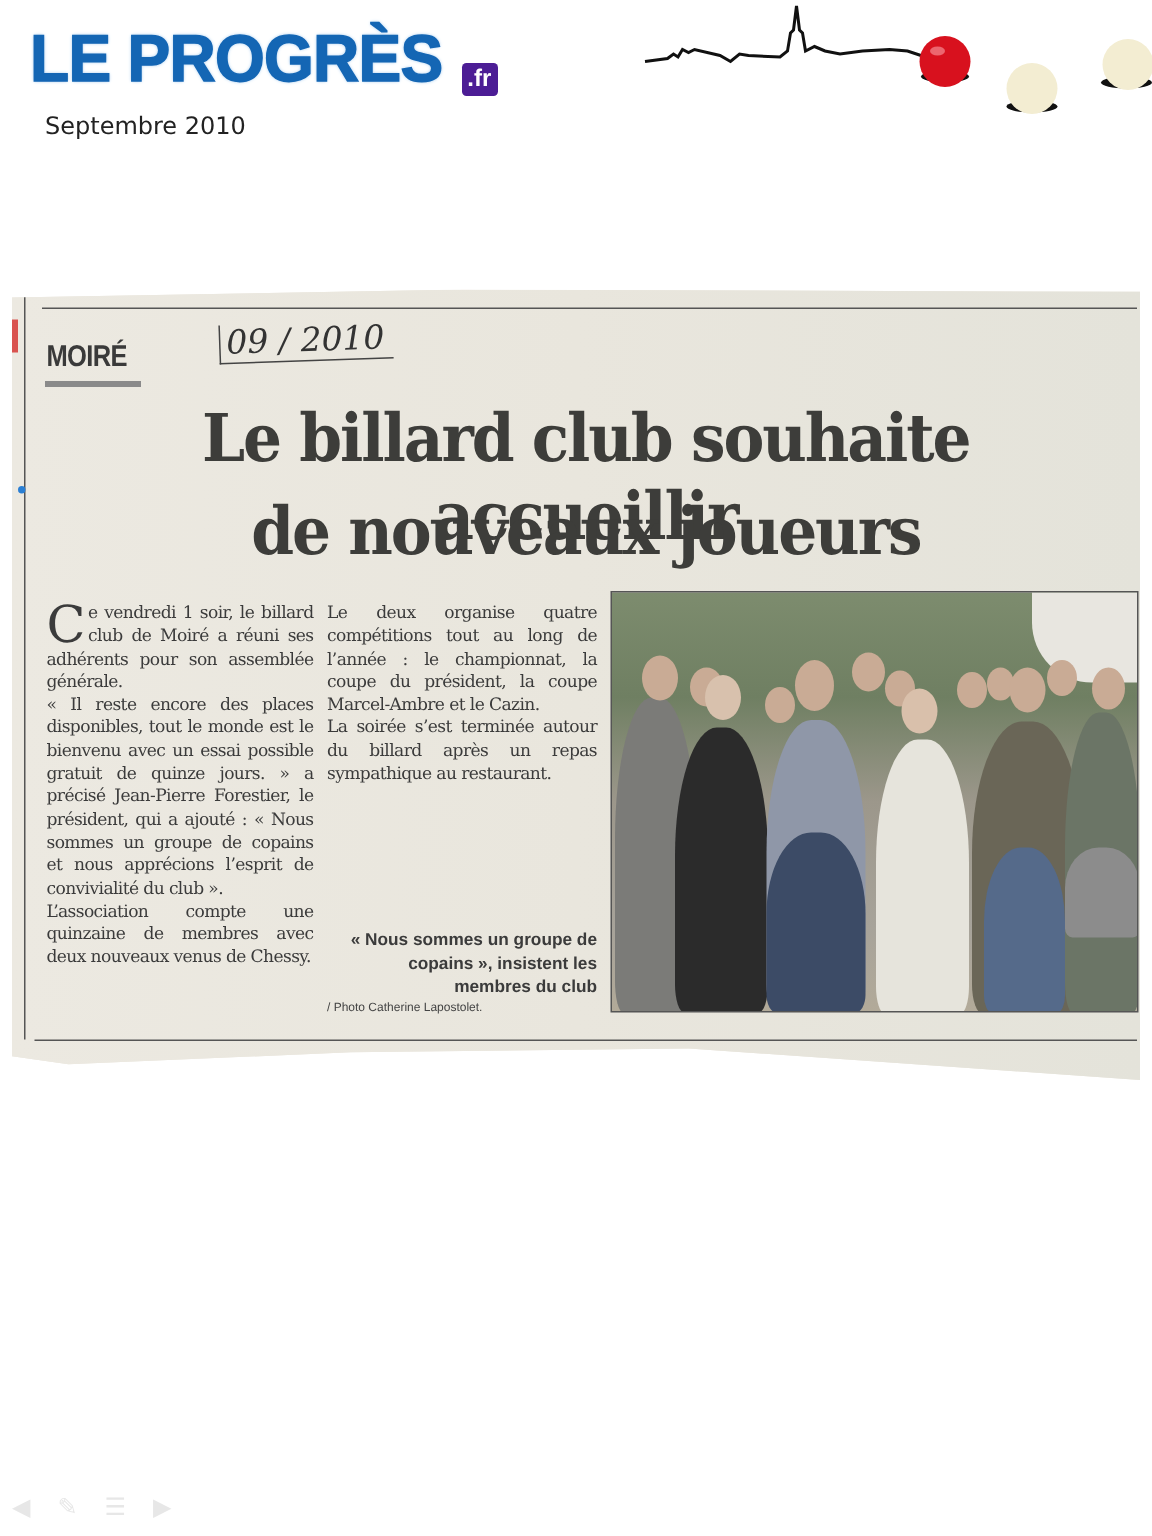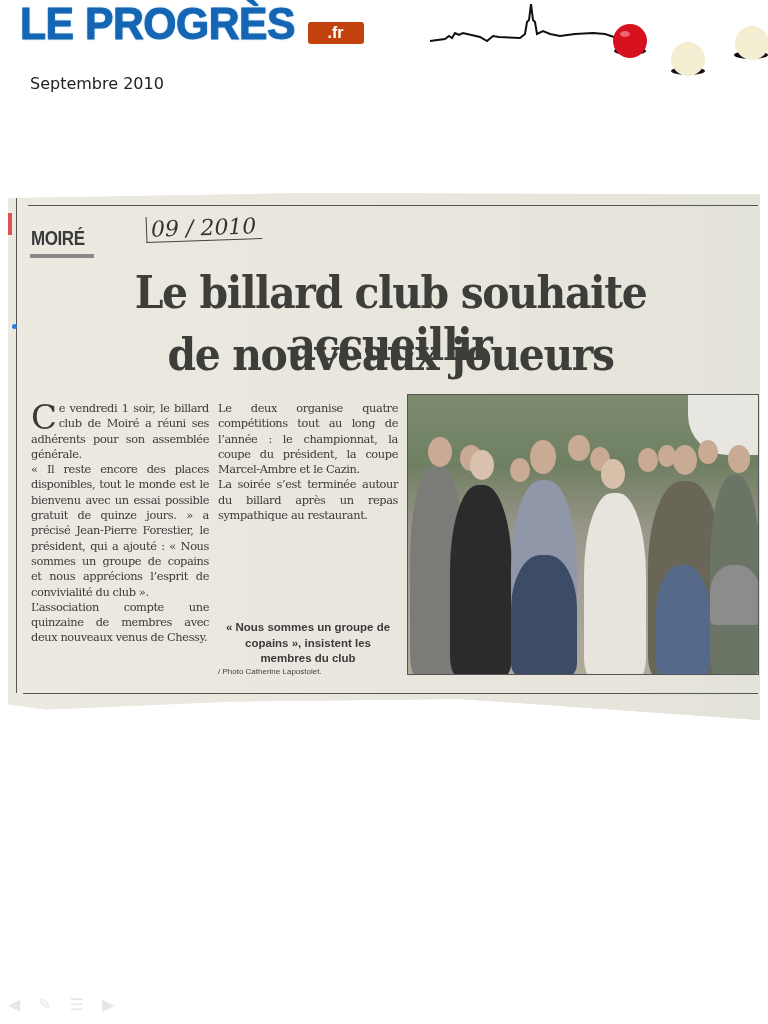--- a/index.html
+++ b/index.html
@@ -1,30 +1,30 @@
 <!DOCTYPE html>
 <html><head>
 <meta charset="utf-8">
 <style>
   * { box-sizing: border-box; margin: 0; padding: 0; }
   html, body { width: 768px; height: 1024px; background: #ffffff; overflow: hidden; }
   body { position: relative; font-family: "Liberation Sans", sans-serif; }
 
   
-  .logo { position: absolute; left: 20px; top: 0; display: flex; align-items: center; }
+  .logo { position: absolute; left: 20px; top: 16px; display: flex; align-items: flex-end; }
   .logo-text {
     font-family: "Liberation Sans", sans-serif; font-weight: 900; font-size: 44px;
     color: #1466b4; letter-spacing: -0.5px; line-height: 48px;
     -webkit-text-stroke: 1px #1466b4;
     text-shadow: 0 0 2px #9cc4ea, 0 0 3px #c7def3;
     transform: scaleX(0.97); transform-origin: left;
   }
   .logo-fr {
-    margin-left: 4px; margin-top: 17px; background: #c2410c; color: #fff;
-    font-weight: bold; font-size: 16px; line-height: 22px; padding: 0 20px;
+    margin-left: 4px; margin-top: 17px; background: #4c1d95; color: #fff;
+    font-weight: bold; font-size: 16px; line-height: 22px; padding: 0 4px;
     border-radius: 3px;
   }
   .date-label {
     position: absolute; left: 30px; top: 74px; font-size: 16px; color: #222;
     font-family: "DejaVu Sans", sans-serif;
   }
   .skyline { position: absolute; left: 425px; top: 0; width: 343px; height: 85px; }
 
   
   .clipping {
@@ -62,21 +62,21 @@
   .headline.l2 { top: 136px; transform: scaleX(0.93); }
 
   .col { position: absolute; font-family: "DejaVu Serif", serif; font-size: 11.4px;
     line-height: 15.3px; color: #3b3b3b; text-align: justify; letter-spacing: -0.4px; }
   .col p { margin: 0; }
   .col1 { left: 23px; top: 208px; width: 178px; }
   .col2 { left: 210px; top: 208px; width: 180px; }
   .drop-cap { float: left; font-size: 34px; line-height: 28px; margin-right: 2px; margin-top: 2px; }
 
   .caption {
-    position: absolute; left: 210px; top: 427px; width: 180px; text-align: center;
+    position: absolute; left: 210px; top: 427px; width: 180px; text-align: right;
     font-family: "Liberation Sans", sans-serif; font-weight: bold; font-size: 11.5px;
     line-height: 15.5px; color: #3b3b3b;
   }
   .credit {
     position: absolute; left: 210px; top: 474px; width: 180px; 
     font-size: 8px; color: #444; font-family: "Liberation Sans", sans-serif;
   }
 
   .photo {
     position: absolute; left: 399px; top: 201px; width: 352px; height: 281px;

